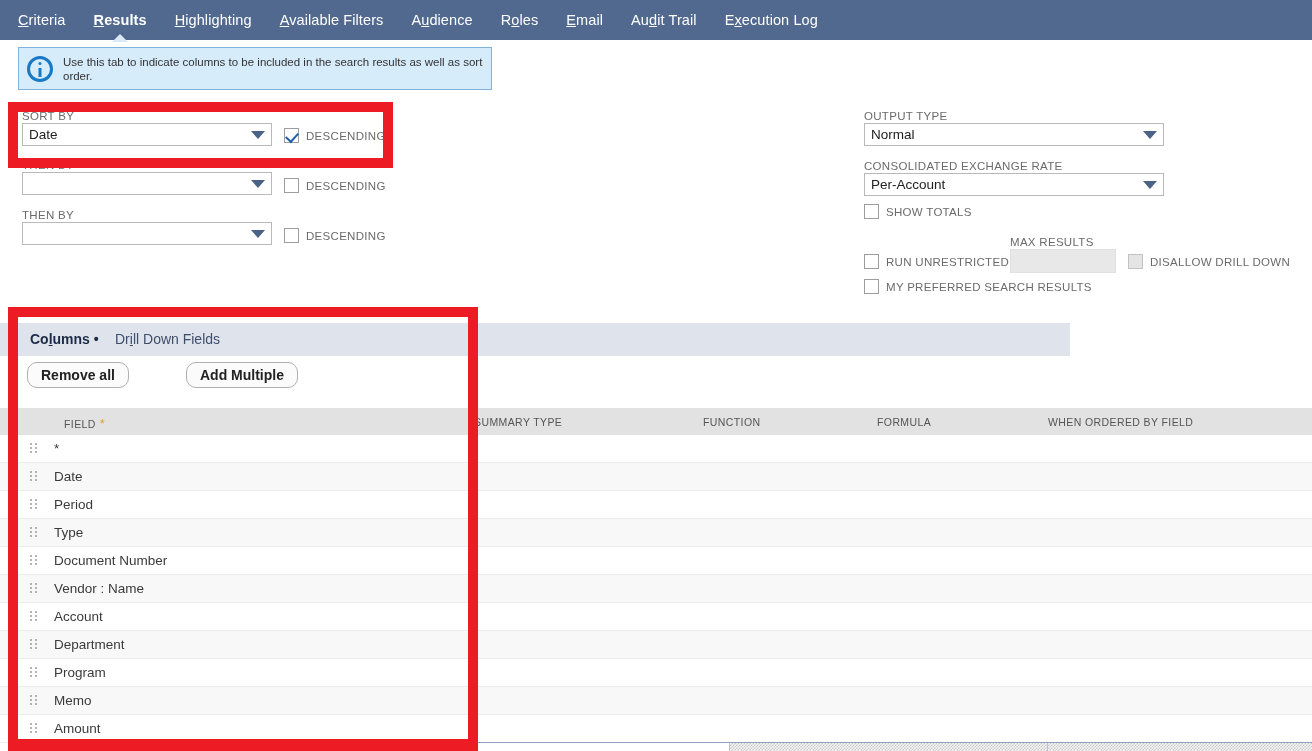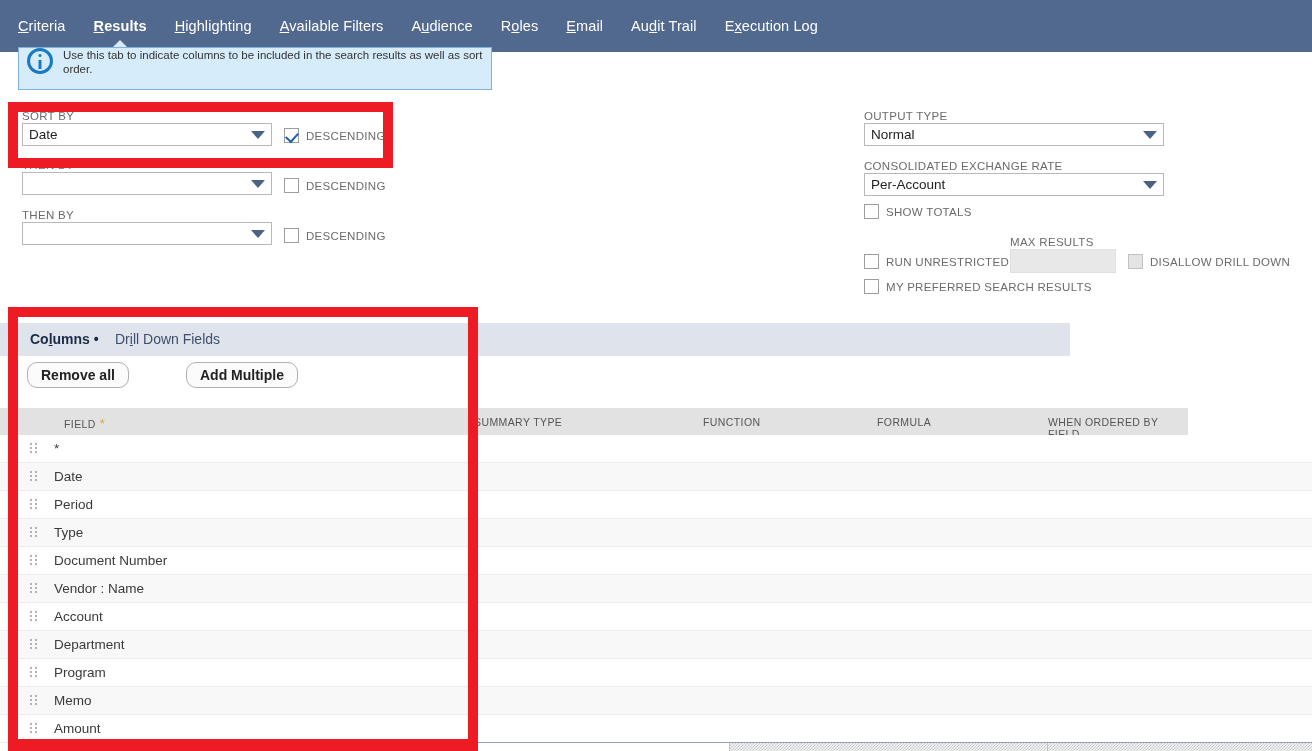--- a/index.html
+++ b/index.html
@@ -7,21 +7,21 @@
     margin: 0; padding: 0;
     width: 1312px; height: 751px;
     background: #ffffff;
     font-family: "Liberation Sans", sans-serif;
     overflow: hidden;
   }
   #root { position: relative; width: 1312px; height: 751px; background:#fff; }
 
   
   .tabbar {
-    position: absolute; left:0; top:0; width:1312px; height:52px;
+    position: absolute; left:0; top:0; width:1312px; height:40px;
     background:#51688f;
     display:flex; align-items:center;
     padding-left:18px;
   }
   .tab {
     color:#ffffff;
     font-size:14.5px;
     margin-right:28px;
     white-space:nowrap;
     position:relative;
@@ -35,21 +35,21 @@
     width:0;height:0;
     border-left:8px solid transparent;
     border-right:8px solid transparent;
     border-bottom:8px solid #dceaf7;
   }
 
   
   .infobanner {
     position:absolute; left:18px; top:47px; width:474px; height:43px;
     background:#d6ecfb; border:1px solid #7fb2dd;
-    display:flex; 
+    display:flex; align-items:center;
   }
   .infoicon {
     width:26px;height:26px;border-radius:50%;
     border:3px solid #1879c4;
     margin-left:8px; margin-right:10px;
     flex:0 0 auto;
     position:relative;
   }
   .infoicon::before{
     content:""; position:absolute; left:50%; top:3px; transform:translateX(-50%);
@@ -121,21 +121,21 @@
   
   .btn {
     height:26px; border:1px solid #b0b0b0; background:#fbfbfb;
     font-family:"Liberation Sans", sans-serif;
     font-size:14px; font-weight:bold; color:#222;
     padding:0 13px; cursor:pointer; border-radius:10px;
   }
 
   
   .gridhead {
-    position:absolute; left:0; top:408px; width:1188px; height:27px;
+    position:absolute; left:0; top:408px; width:1312px; height:27px;
     background:#e2e2e2;
   }
   .gridhead .hc {
     position:absolute; top:8px; font-size:10.5px; color:#555; letter-spacing:.4px;
   }
   .ast { color:#e2a33b; font-size:13px; }
 
   .gridrows { position:absolute; left:0; top:435px; width:1312px; }
   .grow {
     position:relative; height:28px; width:1312px;

